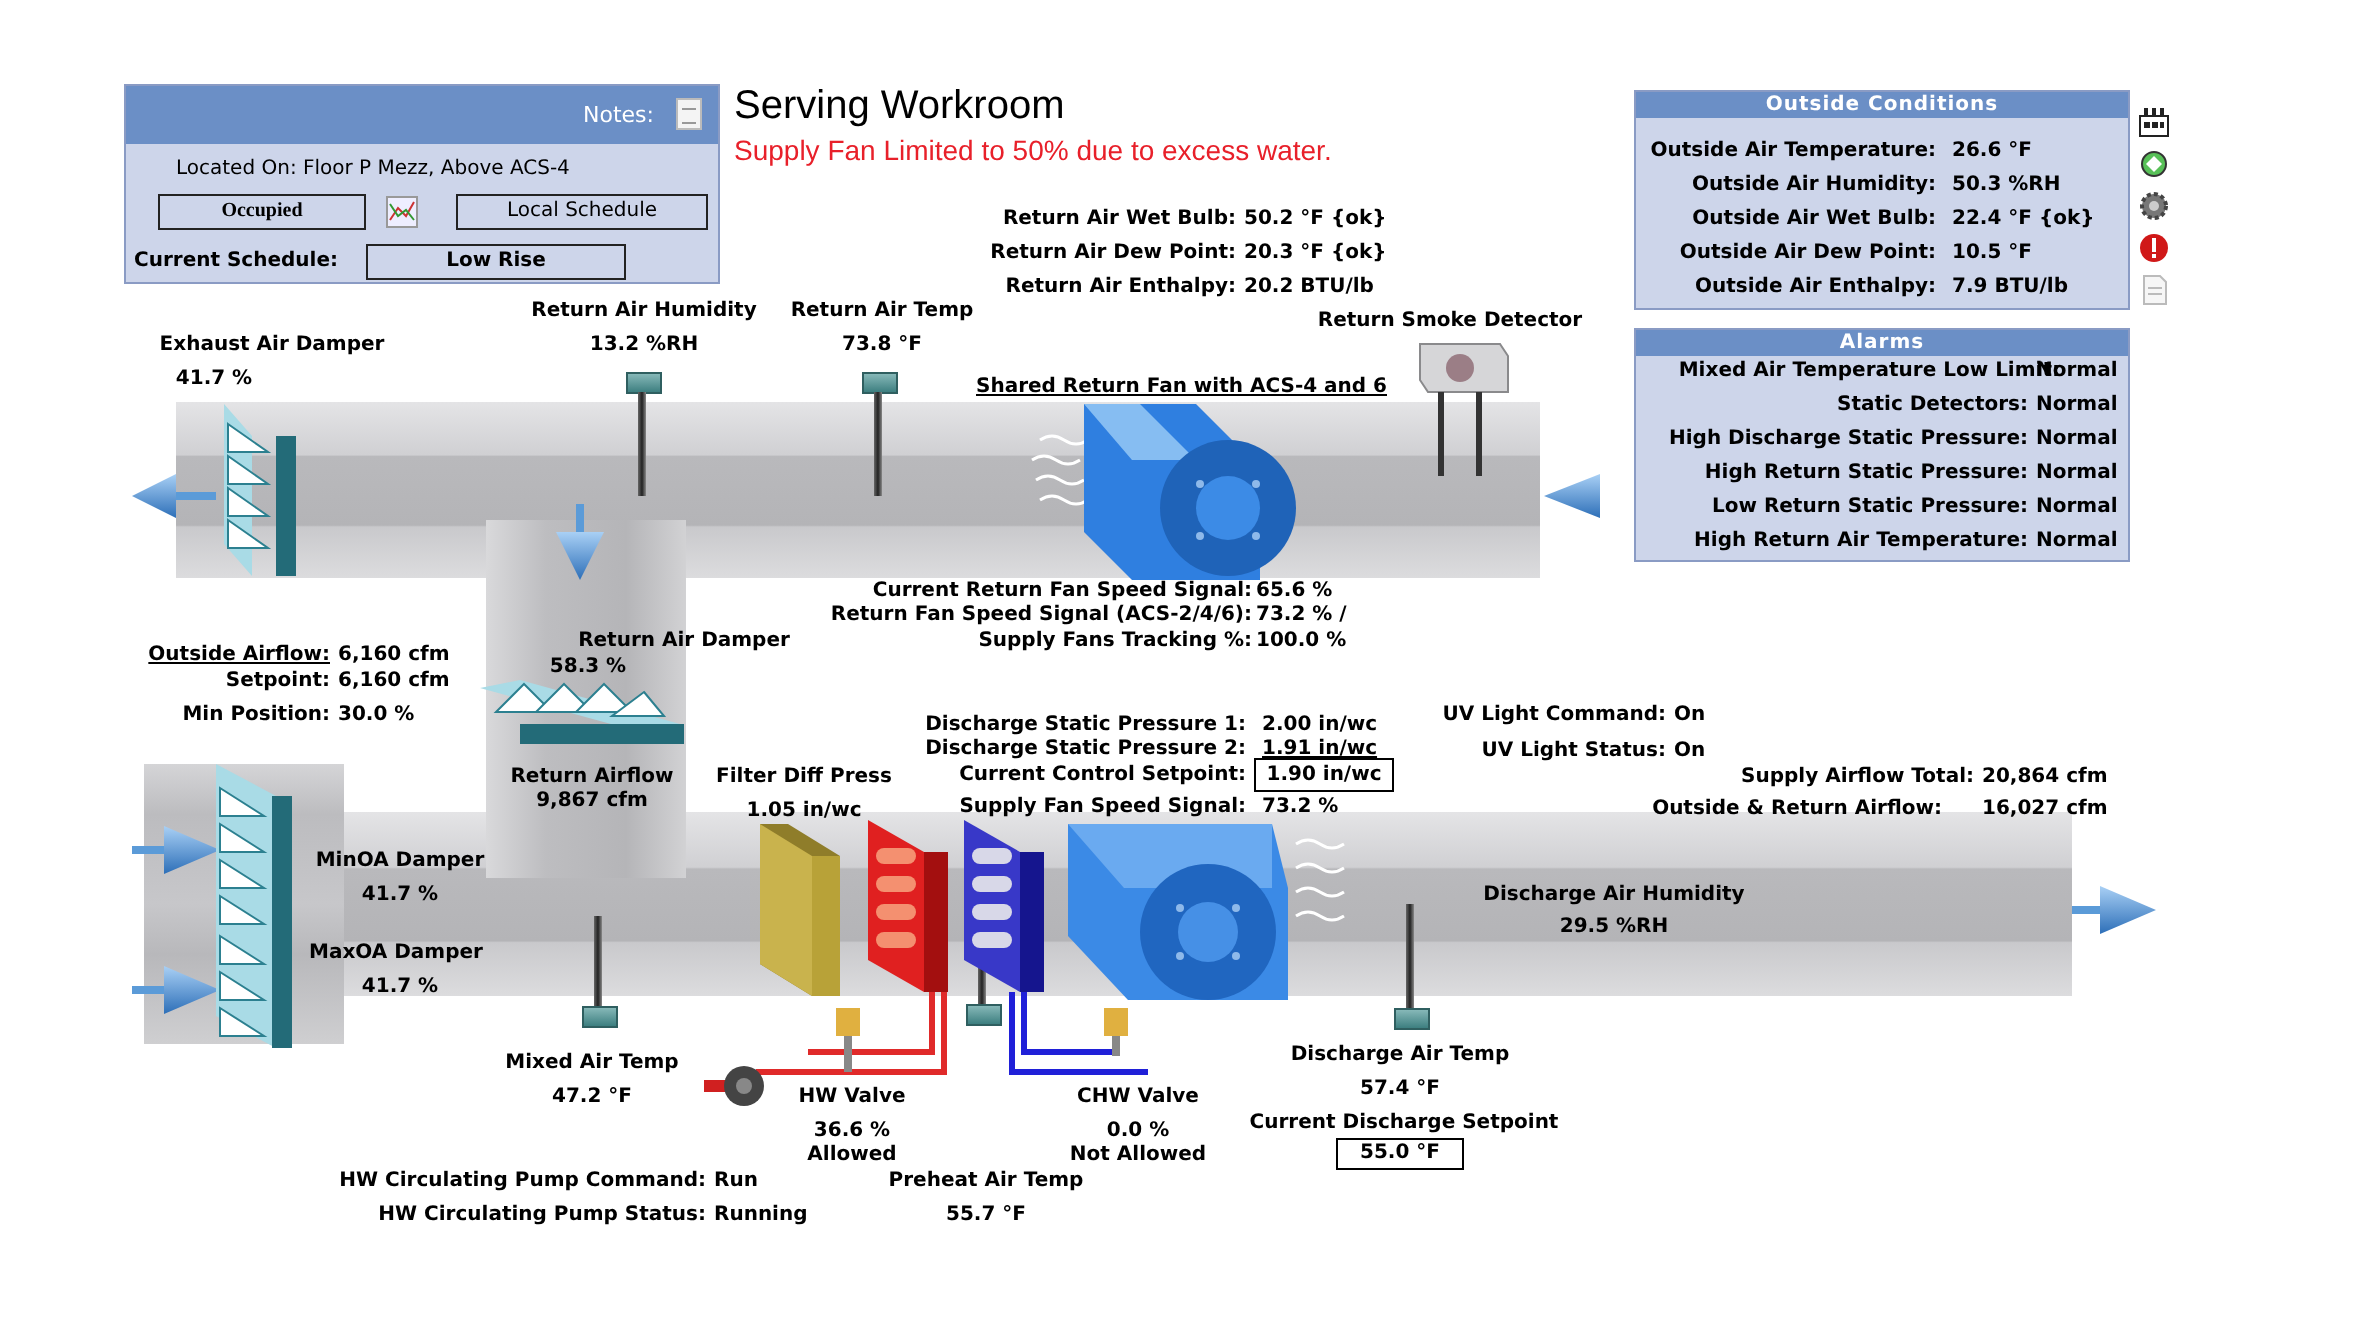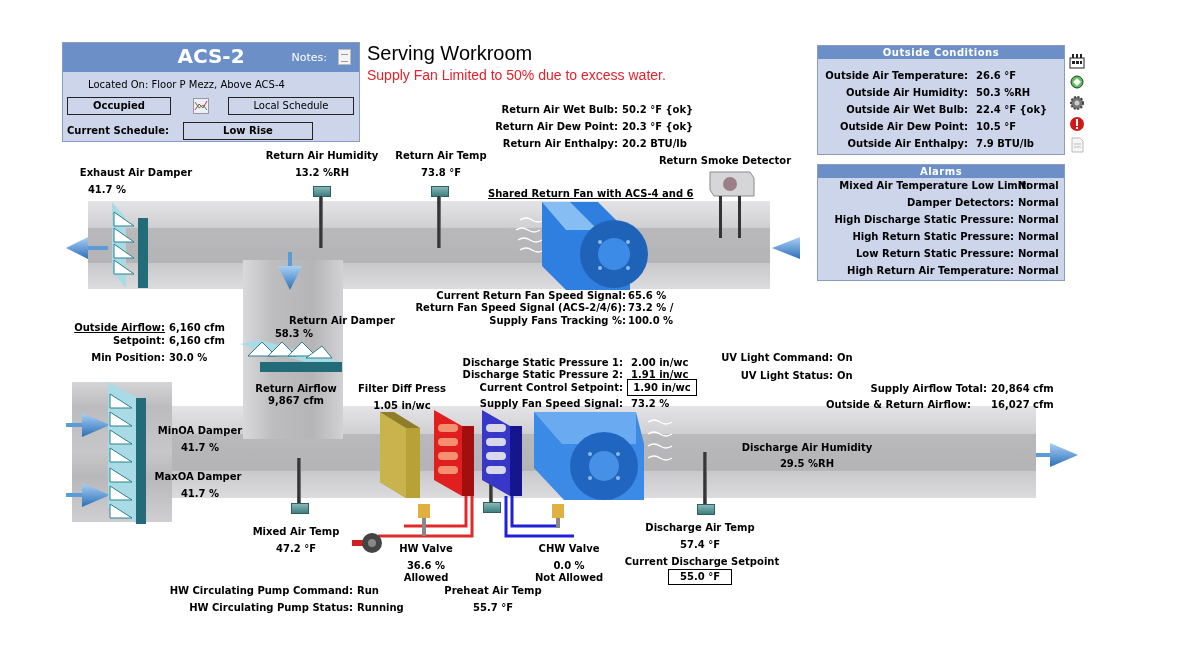--- a/index.html
+++ b/index.html
@@ -229,26 +229,25 @@
     <rect x="70" y="24" width="12" height="14" fill="#e0b040"></rect>
       <rect x="74" y="38" width="4" height="18" fill="#888"></rect>
 
     <rect x="204" y="24" width="12" height="14" fill="#e0b040"></rect>
       <rect x="208" y="38" width="4" height="10" fill="#888"></rect>
   </svg>
 </div>
 
 <div id="info" class="abs">
   <div class="hdr">
-    <div class="t">ACS-2</div>
     <span class="notes">Notes:</span>
     <span class="nicon"></span>
   </div>
   <div class="abs" style="left:4px; top:36px; font-size:10px;margin-left:21px;">Located On: Floor P Mezz, Above ACS-4</div>
-  <div class="boxbtn b" style="left:4px; top:54px; width:104px;">Occupied</div>
+  <div class="boxbtn b" style="left:16px; top:54px; width:104px;font-family:Liberation Serif, serif;">Occupied</div>
   <svg class="abs" style="left:130px; top:55px;" width="16" height="16">
     <rect x="0.5" y="0.5" width="15" height="15" fill="#eef" stroke="#999"></rect>
     <polyline points="2,12 6,6 10,10 14,3" stroke="#c33" fill="none"></polyline>
     <polyline points="2,4 6,10 10,7 14,12" stroke="#393" fill="none"></polyline>
   </svg>
   <div class="boxbtn" style="left:165px; top:54px; width:126px;">Local Schedule</div>
   <div class="abs b" style="left:4px; top:82px;">Current Schedule:</div>
   <div class="boxbtn b" style="left:120px; top:79px; width:130px;">Low Rise</div>
 </div>
 
@@ -307,21 +306,21 @@
     <g stroke="#bbb">
       <line x1="5" y1="7" x2="12" y2="7"></line>
       <line x1="5" y1="10" x2="12" y2="10"></line>
     </g>
 </svg>
 
 <div class="panel" style="left:817px; top:164px; width:248px; height:117px;">
   <div class="ph">Alarms</div>
   <div class="row r" style="right:34px; top:15px;">Mixed Air Temperature Low Limit:</div>
   <div class="row" style="left:200px; top:15px;">Normal</div>
-  <div class="row r" style="right:50px; top:32px;">Damper Detectors:</div>
+  <div class="row r" style="right:50px; top:32px;">Static Detectors:</div>
   <div class="row" style="left:200px; top:32px;">Normal</div>
   <div class="row r" style="right:50px; top:49px;">High Discharge Static Pressure:</div>
   <div class="row" style="left:200px; top:49px;">Normal</div>
   <div class="row r" style="right:50px; top:66px;">High Return Static Pressure:</div>
   <div class="row" style="left:200px; top:66px;">Normal</div>
   <div class="row r" style="right:50px; top:83px;">Low Return Static Pressure:</div>
   <div class="row" style="left:200px; top:83px;">Normal</div>
   <div class="row r" style="right:50px; top:100px;">High Return Air Temperature:</div>
   <div class="row" style="left:200px; top:100px;">Normal</div>
 </div>

